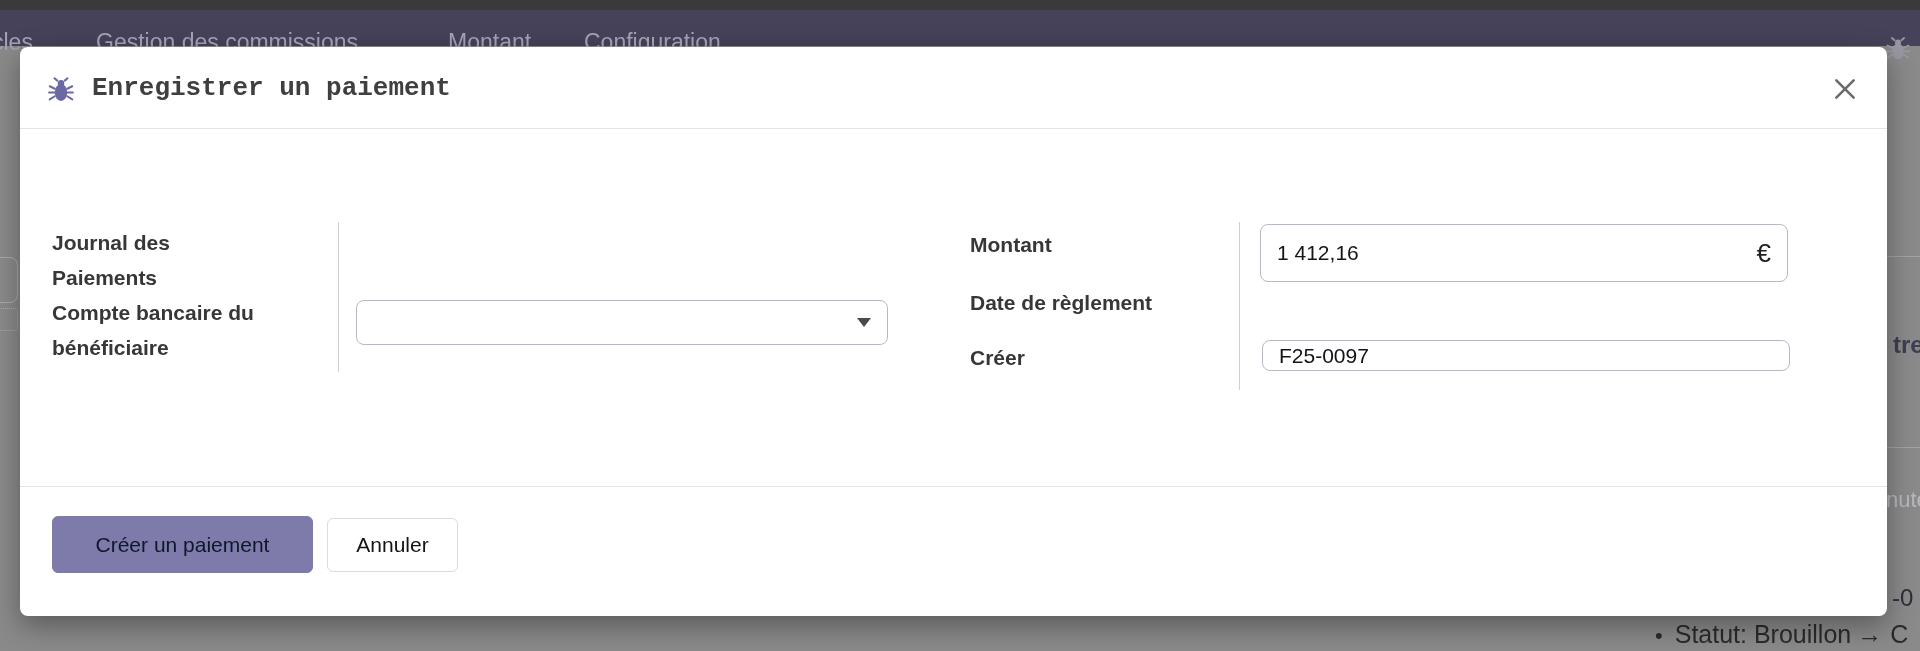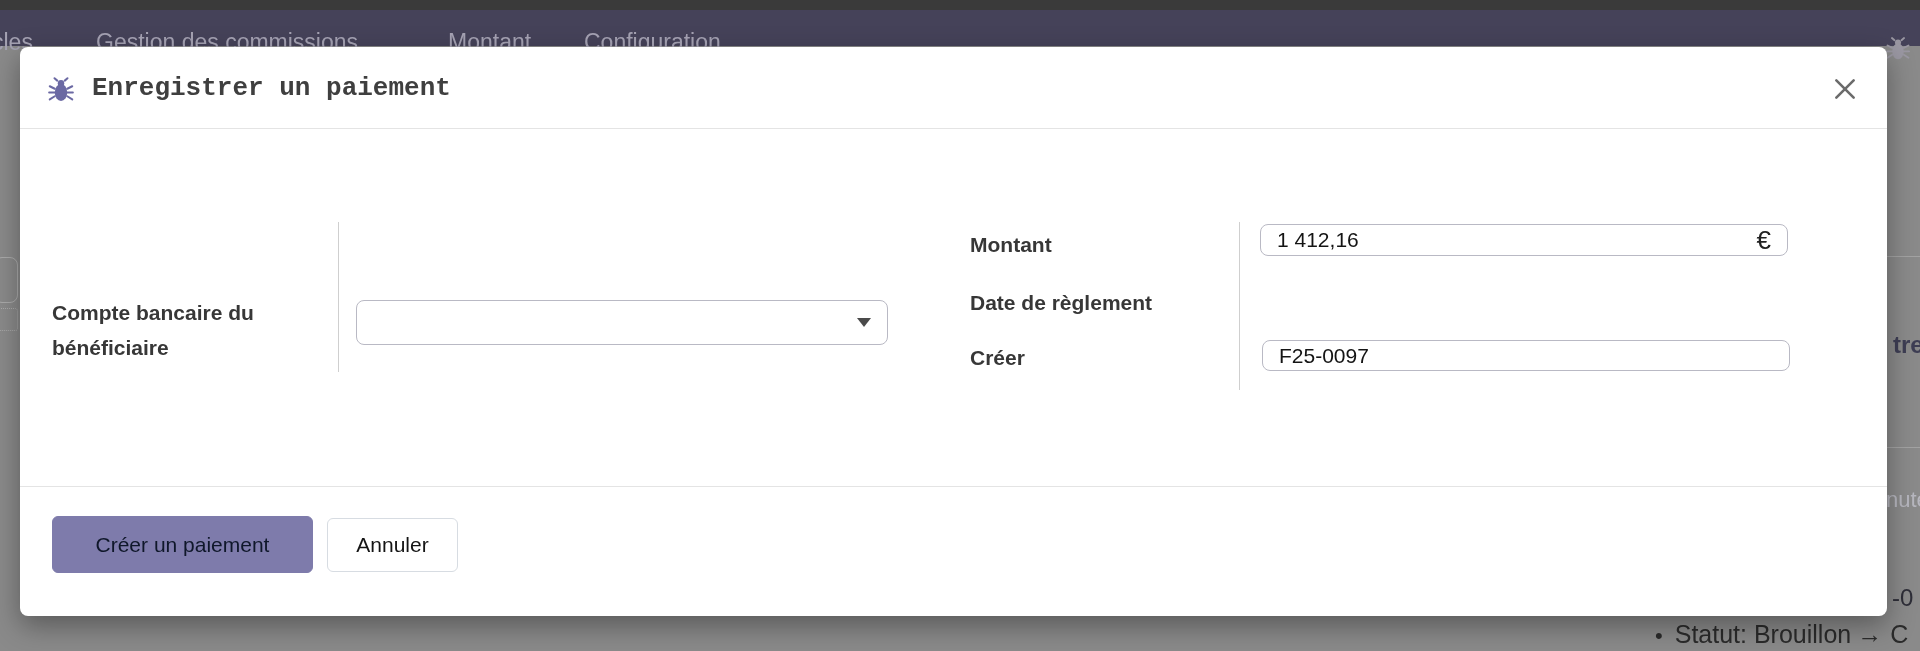--- a/index.html
+++ b/index.html
@@ -79,21 +79,21 @@
   }
   .field-select {
     left: 336px; top: 176px; width: 532px; height: 40px;
     background: #d7d6f4; border: 1px solid #a3a3c0; padding: 0 14px; cursor: pointer;
   }
   .field-select .sel-text { flex: 1; }
   .field-combo {
     left: 336px; top: 253px; width: 532px; height: 45px;
     background: #ffffff; border: 1px solid #b9b9c4; padding: 0 16px; cursor: pointer;
   }
-  .field-amount { left: 1240px; top: 177px; width: 528px; height: 32px; background: #fff; border: 1px solid #b9b9c4; padding: 0 16px; }
+  .field-amount { left: 1240px; top: 177px; width: 528px; height: 58px; background: #fff; border: 1px solid #b9b9c4; padding: 0 16px; }
   .currency { font-size: 26px; color: #222; margin-left: 10px; }
   .field-date { left: 1242px; top: 238px; width: 528px; height: 45px; background: #d7d6f4; border: 1px solid #a3a3c0; padding: 0 16px; cursor: pointer; }
   .field-memo { left: 1242px; top: 293px; width: 528px; height: 31px; background: #fff; border: 1px solid #b9b9c4; padding: 0 16px; }
   .caret-down { width: 0; height: 0; border-left: 8px solid transparent; border-right: 8px solid transparent; border-top: 10px solid #4a4a4a; margin-left: 10px; flex: none; }
   .chevron { flex: none; margin-left: 10px; }
   
   .modal-footer {
     position: absolute; left: 0; top: 439px; width: 100%; height: 130px;
     border-top: 1px solid #e4e4e4;
   }
@@ -163,20 +163,21 @@
       </svg>
     </span>
     <div class="modal-title">Enregistrer un paiement</div>
     <button class="close-btn">
       <svg width="26" height="26" viewBox="0 0 24 24">
         <path d="M4 4 L20 20 M20 4 L4 20" stroke="currentColor" stroke-width="2.4" stroke-linecap="round" fill="none"></path>
       </svg>
     </button>
   </div>
 
+  <div class="form-label label-journal">Journal des Paiements</div>
   <div class="form-label label-bank">Compte bancaire du bénéficiaire</div>
   <div class="vline vline-left"></div>
 
 
   <div class="field field-combo">
     <input value="" style="">
     <span class="caret-down" style="border-left-width:7px;border-right-width:7px;border-top-width:9px;"></span>
   </div>
 
   <div class="form-label label-amount">Montant</div>

